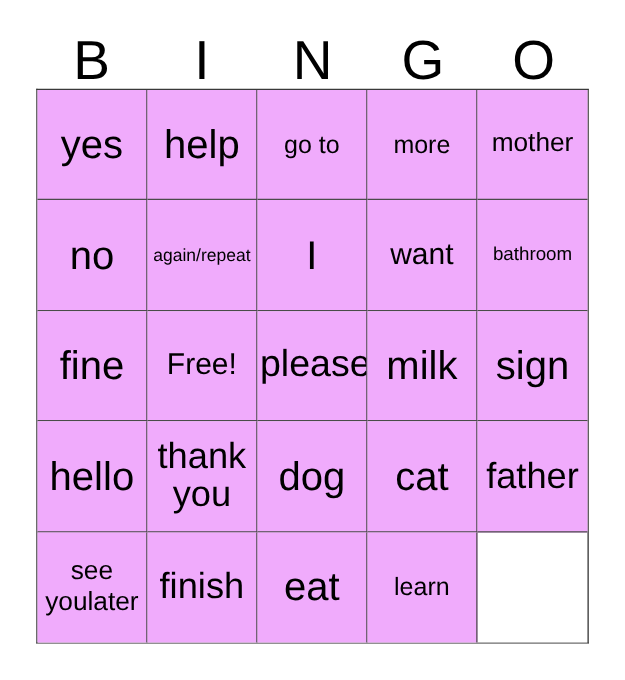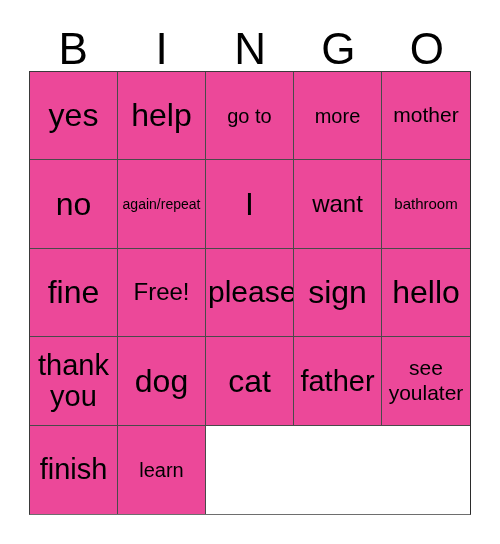--- a/index.html
+++ b/index.html
@@ -64,21 +64,21 @@
 
   .bingo-cell {
     box-sizing: border-box;
     border-right: 1px solid #4a4a4a;
     border-bottom: 1px solid #4a4a4a;
     display: flex;
     align-items: center;
     justify-content: center;
     text-align: center;
     padding: 0 2px;
-    background: #ec4899;
+    background: #f0abfc;
     overflow: hidden;
   }
   .bingo-cell:nth-child(5n) {
     border-right: none;
     justify-content: flex-end;
   }
   .bingo-cell:nth-child(n+21) {
     border-bottom: none;
   }
 
@@ -149,20 +149,23 @@
       <div class="bingo-cell">
         <span class="cell-text fs-32">fine</span>
       </div>
       <div class="bingo-cell">
         <span class="cell-text fs-31">Free!</span>
       </div>
       <div class="bingo-cell">
         <span class="cell-text fs-24">please</span>
       </div>
       <div class="bingo-cell">
+        <span class="cell-text fs-32">milk</span>
+      </div>
+      <div class="bingo-cell">
         <span class="cell-text fs-32">sign</span>
       </div>
       <div class="bingo-cell">
         <span class="cell-text fs-32">hello</span>
       </div>
       <div class="bingo-cell">
         <span class="cell-text fs-29">thank
 you</span>
       </div>
       <div class="bingo-cell">
@@ -175,17 +178,20 @@
         <span class="cell-text fs-29">father</span>
       </div>
       <div class="bingo-cell">
         <span class="cell-text fs-21">see
 youlater</span>
       </div>
       <div class="bingo-cell">
         <span class="cell-text fs-29">finish</span>
       </div>
       <div class="bingo-cell">
+        <span class="cell-text fs-32">eat</span>
+      </div>
+      <div class="bingo-cell">
         <span class="cell-text fs-30">learn</span>
       </div>
     </div>
 
 </div>
 
 </body></html>

